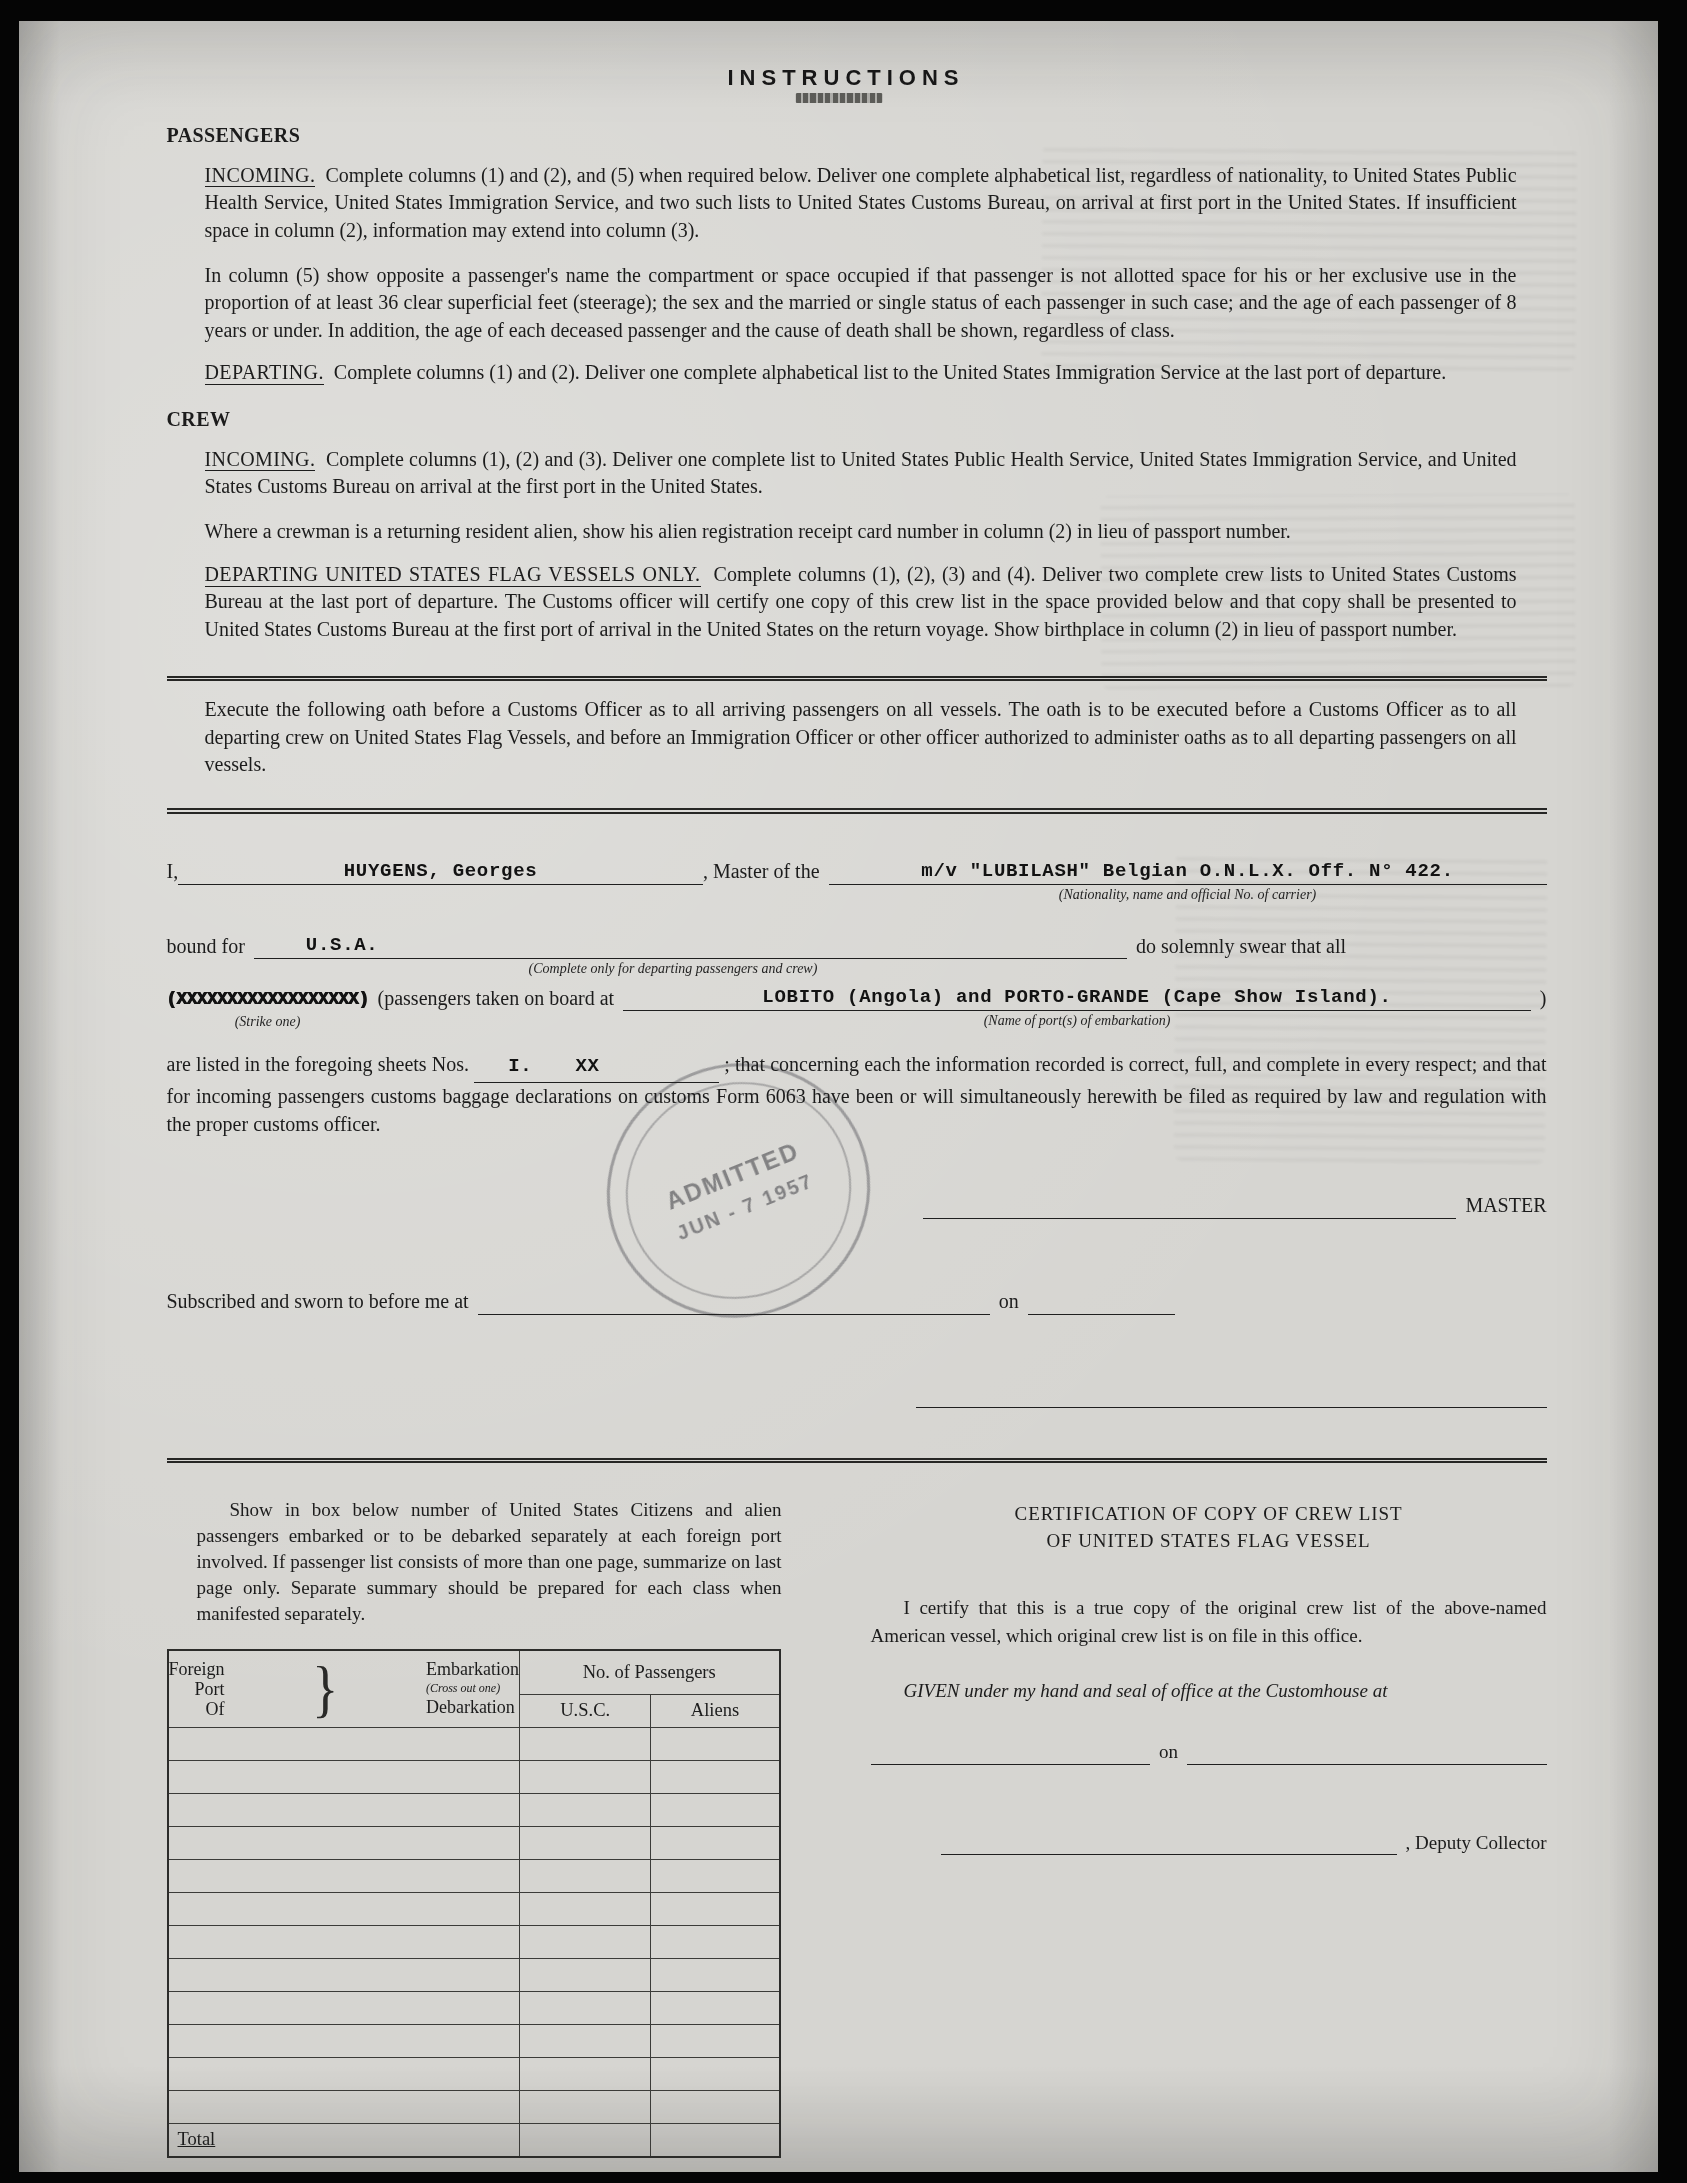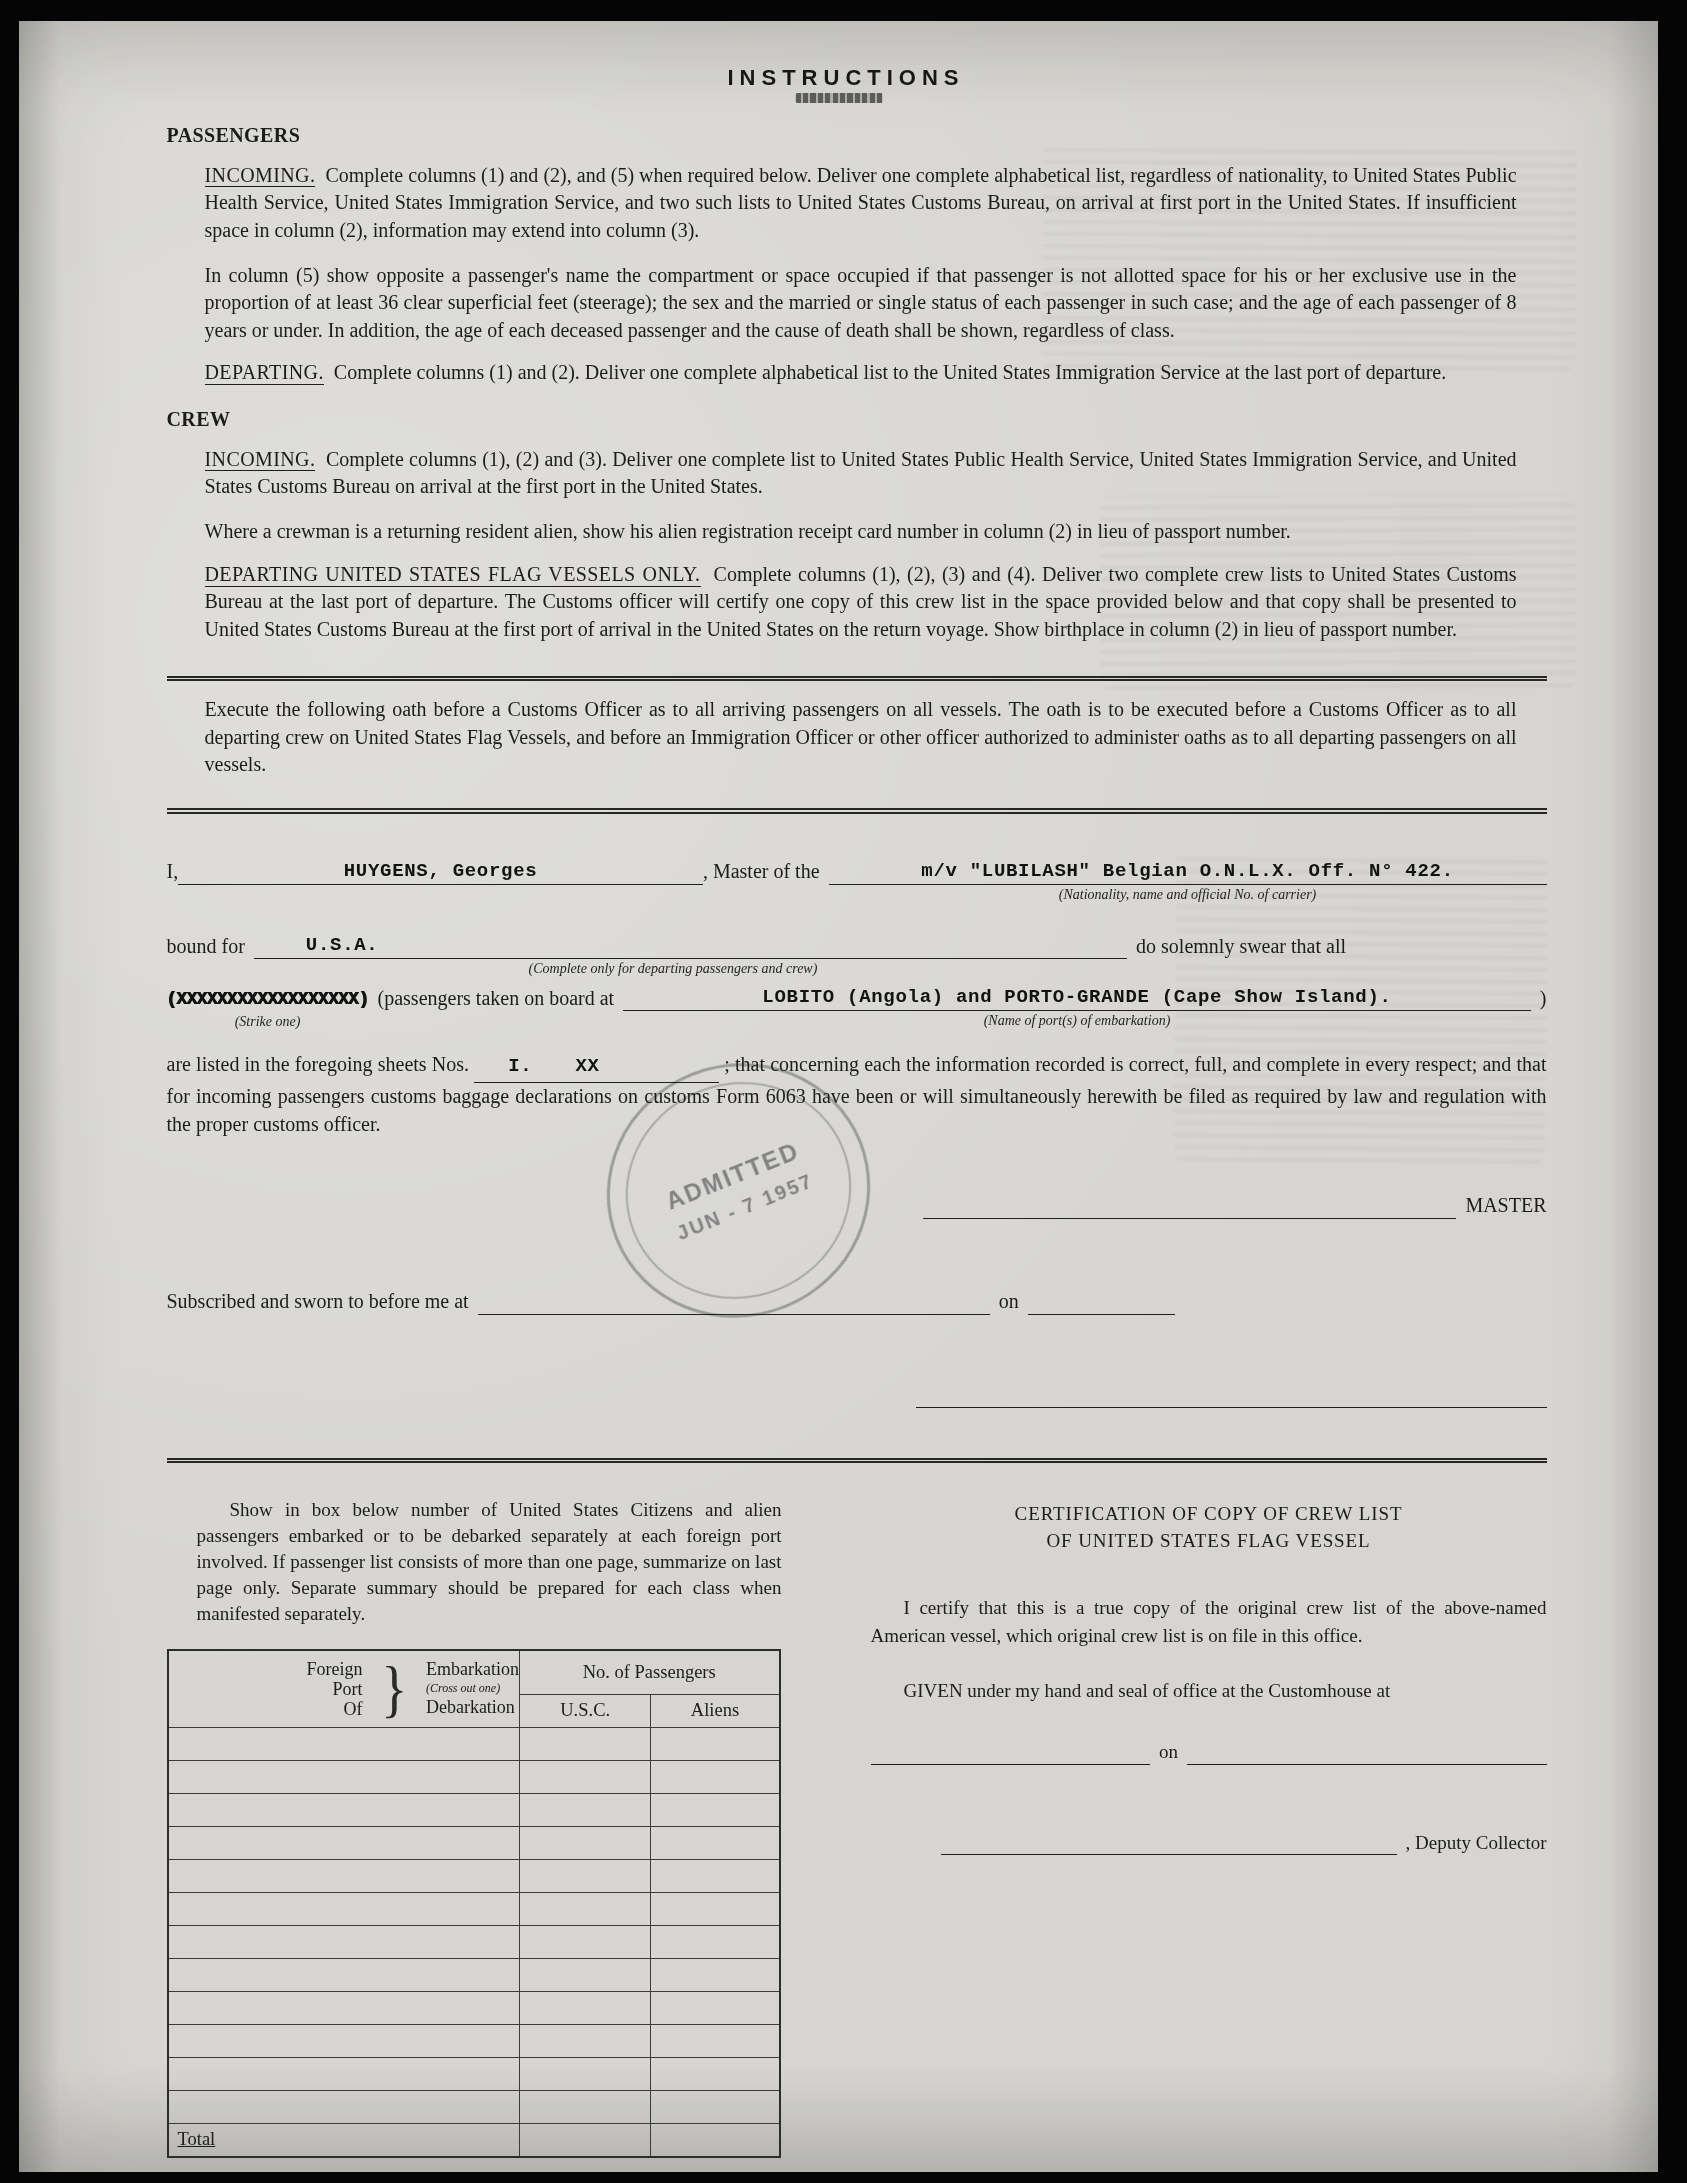--- a/index.html
+++ b/index.html
@@ -98,34 +98,34 @@
   .stamp .s2 { font-size:20px; }
 
   .bottom { display:flex; gap:89px; margin:34px 0 0 21px; }
   .bcol-left { width:615px; flex:none; }
   .bcol-right { flex:1; }
   .sum-par { margin:0 0 0 30px; font-size:19px; line-height:26px; text-align:justify; text-indent:33px; }
 
   table.sum-table { border-collapse:collapse; width:614px; margin-top:22px; border:2.2px solid #2c2c2a; font-size:18px; }
   table.sum-table th, table.sum-table td { border:1.5px solid #3b3b38; padding:0; }
   th.th-port { height:77px; font-weight:normal; }
-  .port-flex { display:flex; align-items:center; justify-content:flex-end; gap:17px;padding-left:8px; }
+  .port-flex { display:flex; align-items:center; justify-content:space-between; gap:17px; }
   .port-stack { display:flex; flex-direction:column; align-items:flex-end; font-size:18px; line-height:20px; }
   .port-brace { font-size:55px; font-weight:200; transform:scaleY(1.15); color:#2a2a28; padding:0 1.5px; }
   .ed-stack { display:flex; flex-direction:column; align-items:flex-start; font-size:18px; line-height:19px; }
   .ed-stack .small-it { font-size:12px; font-style:italic; }
   th.th-nop { font-weight:normal; font-size:18.5px; }
   tr.subhead th { height:33px; font-weight:normal; font-size:18.5px; }
   tbody td { height:33px; }
   tfoot td { height:34px; font-size:18.5px; }
   tfoot td.total-cell { padding-left:9px;text-decoration:underline; }
 
   .cert-title { text-align:center; font-size:19px; letter-spacing:0.9px; line-height:27px; margin-top:3px; }
   .cert-body { margin:40px 0 0 0; font-size:19px; line-height:28px; text-align:justify; text-indent:33px; }
-  .cert-given { margin:27px 0 0 0; font-size:19px; line-height:28px; text-indent:33px; }
+  .cert-given { margin:27px 0 0 0; font-size:19px; line-height:28px; text-indent:33px;font-style:italic; }
   .cert-line { display:flex; align-items:flex-end; font-size:19px; margin-top:36px; }
   .cert-line .fld { min-height:22px; }
   .cert-on .f1 { flex:1; } .cert-on .f2 { flex:1.3; }
   .cert-dep { margin-top:67px; }
   .cert-dep .spacer { flex:0.16; } .cert-dep .fld { flex:1; }
 </style>
 </head>
 <body>
 
 <div class="scan">

